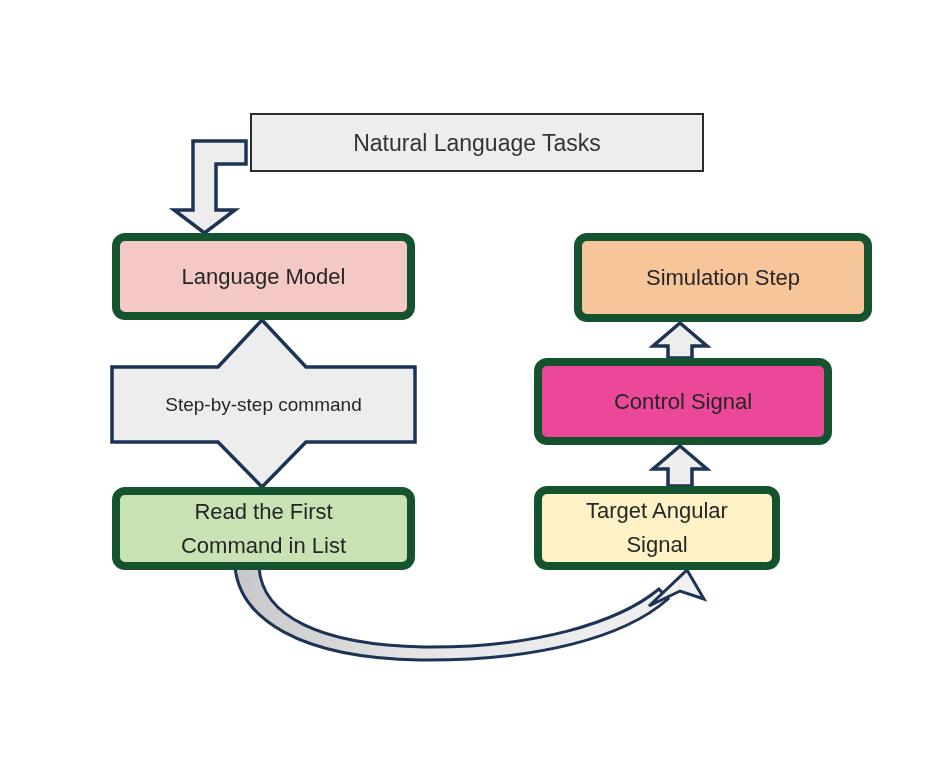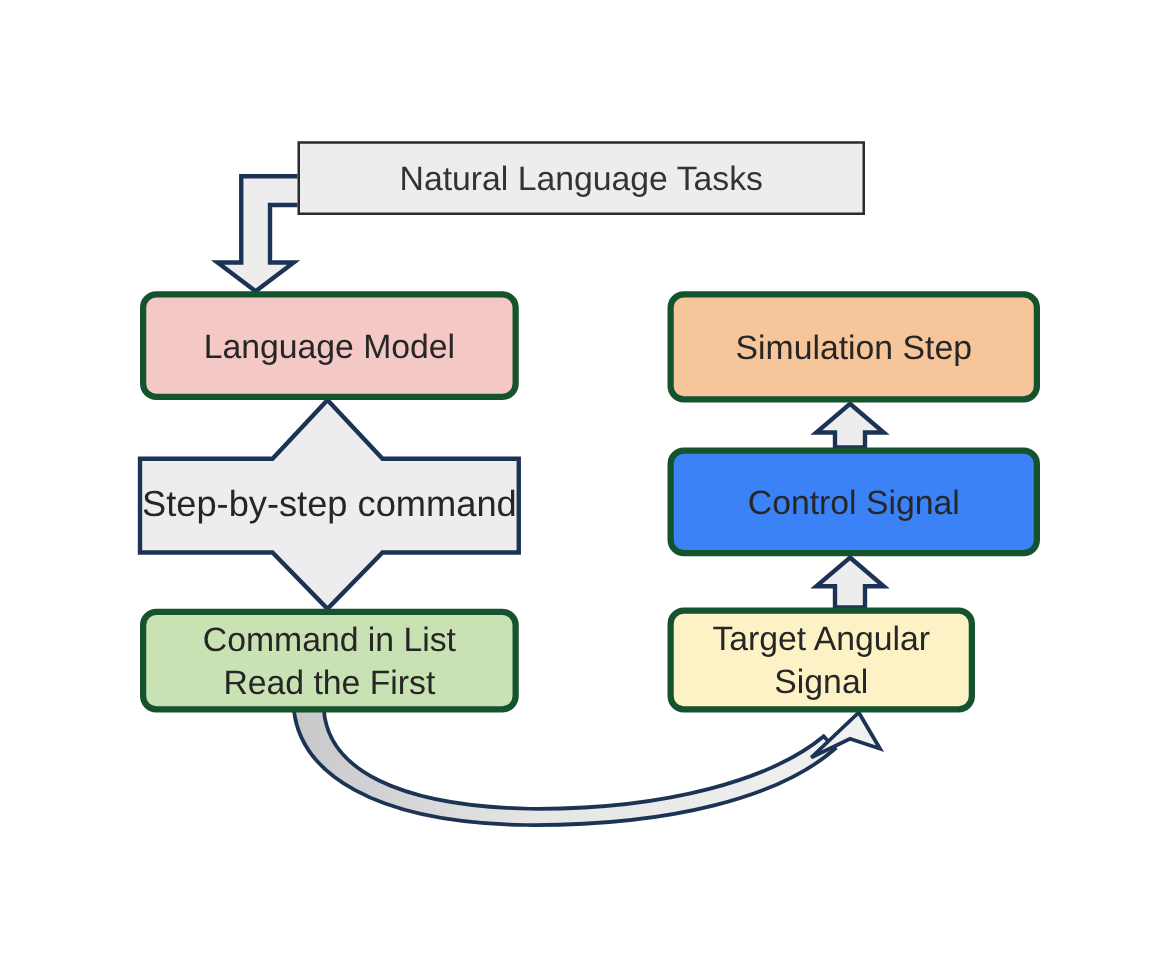--- a/index.html
+++ b/index.html
@@ -4,38 +4,38 @@
 <style>
   html,body{margin:0;padding:0;background:#ffffff;}
   .canvas{
     position:relative;width:931px;height:770px;background:#ffffff;
     font-family:"Liberation Sans", sans-serif;overflow:hidden;
   }
   .arrow-layer{position:absolute;left:0;top:0;z-index:1;}
   .box{
     position:absolute;z-index:2;box-sizing:border-box;
     display:flex;flex-direction:column;align-items:center;justify-content:center;
-    text-align:center;border:5px solid #14532d;border-radius:13px;
-    font-size:27px;line-height:34px;color:#262626;
+    text-align:center;border:8px solid #14532d;border-radius:13px;
+    font-size:22px;line-height:34px;color:#262626;
   }
   .box span{display:block;}
   .nlt{
-    left:238px;top:113px;width:454px;height:59px;
+    left:250px;top:113px;width:454px;height:59px;
     border:2.5px solid #2b2b2b;border-radius:0;background:#ededed;
-    font-size:27px;color:#333333;
+    font-size:23px;color:#333333;
   }
   .pink  {left:112px;top:233px;width:303px;height:87px;background:#f3c8c5;}
   .green {left:112px;top:487px;width:303px;height:83px;background:#c9e2b4;}
   .orange{left:534px;top:233px;width:298px;height:89px;background:#f7c59a;}
   .blue  {left:534px;top:358px;width:298px;height:87px;background:#a9c3e4;}
   .yellow{left:534px;top:486px;width:246px;height:84px;background:#fdf2c5;}
   .steplabel{
     position:absolute;z-index:3;left:112px;top:367px;width:303px;height:75px;
     display:flex;align-items:center;justify-content:center;text-align:center;
-    font-size:29px;color:#262626;
+    font-size:19px;color:#262626;
   }
 </style>
 </head>
 <body>
 
 <div class="canvas">
 
   <svg class="arrow-layer" width="931" height="770" viewBox="0 0 931 770">
     <defs>
       <linearGradient id="ribbonGrad" x1="0" y1="0" x2="1" y2="0">
@@ -64,29 +64,29 @@
 
   <div class="box pink" style="background-color: rgb(243, 200, 197);">
     <span>Language Model</span>
   </div>
 
   <div class="steplabel">
     <span>Step-by-step command</span>
   </div>
 
   <div class="box green" style="background-color: rgb(201, 226, 180);">
+    <span>Read the First</span>
     <span>Command in List</span>
-    <span>Read the First</span>
   </div>
 
-  <div class="box orange" style="background-color: rgb(247, 197, 154);">
+  <div class="box orange" style="background-color: rgb(247, 197, 154); margin-left: 40px;">
     <span>Simulation Step</span>
   </div>
 
-  <div class="box blue" style="background-color: #3b82f6; align-items: center;">
+  <div class="box blue" style="background-color: #ec4899; align-items: center;">
     <span>Control Signal</span>
   </div>
 
   <div class="box yellow" style="background-color: rgb(253, 242, 197);">
     <span>Target Angular</span>
     <span>Signal</span>
   </div>
 
 </div>
 

